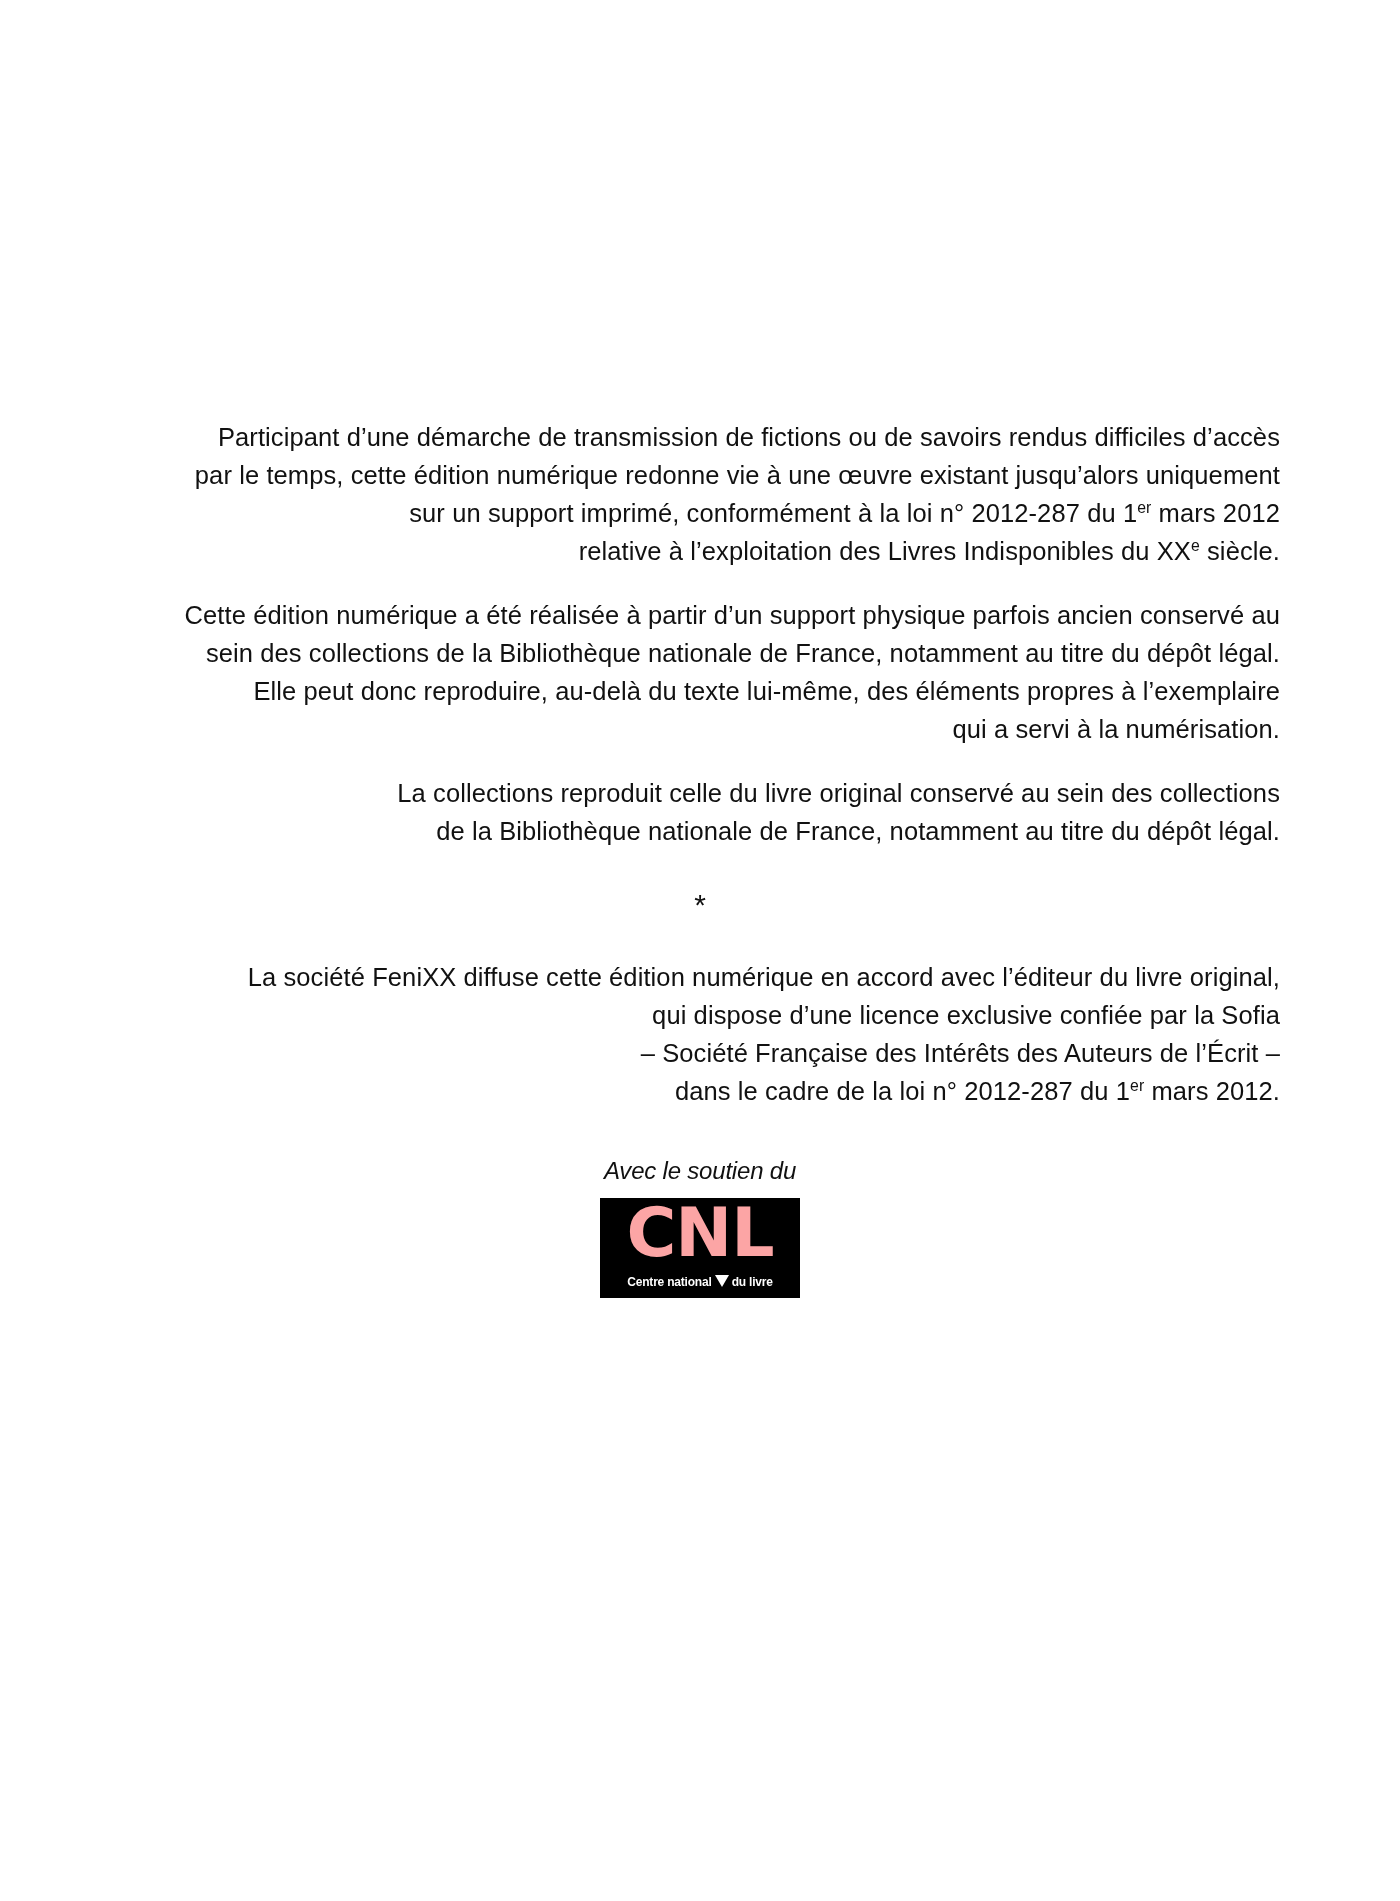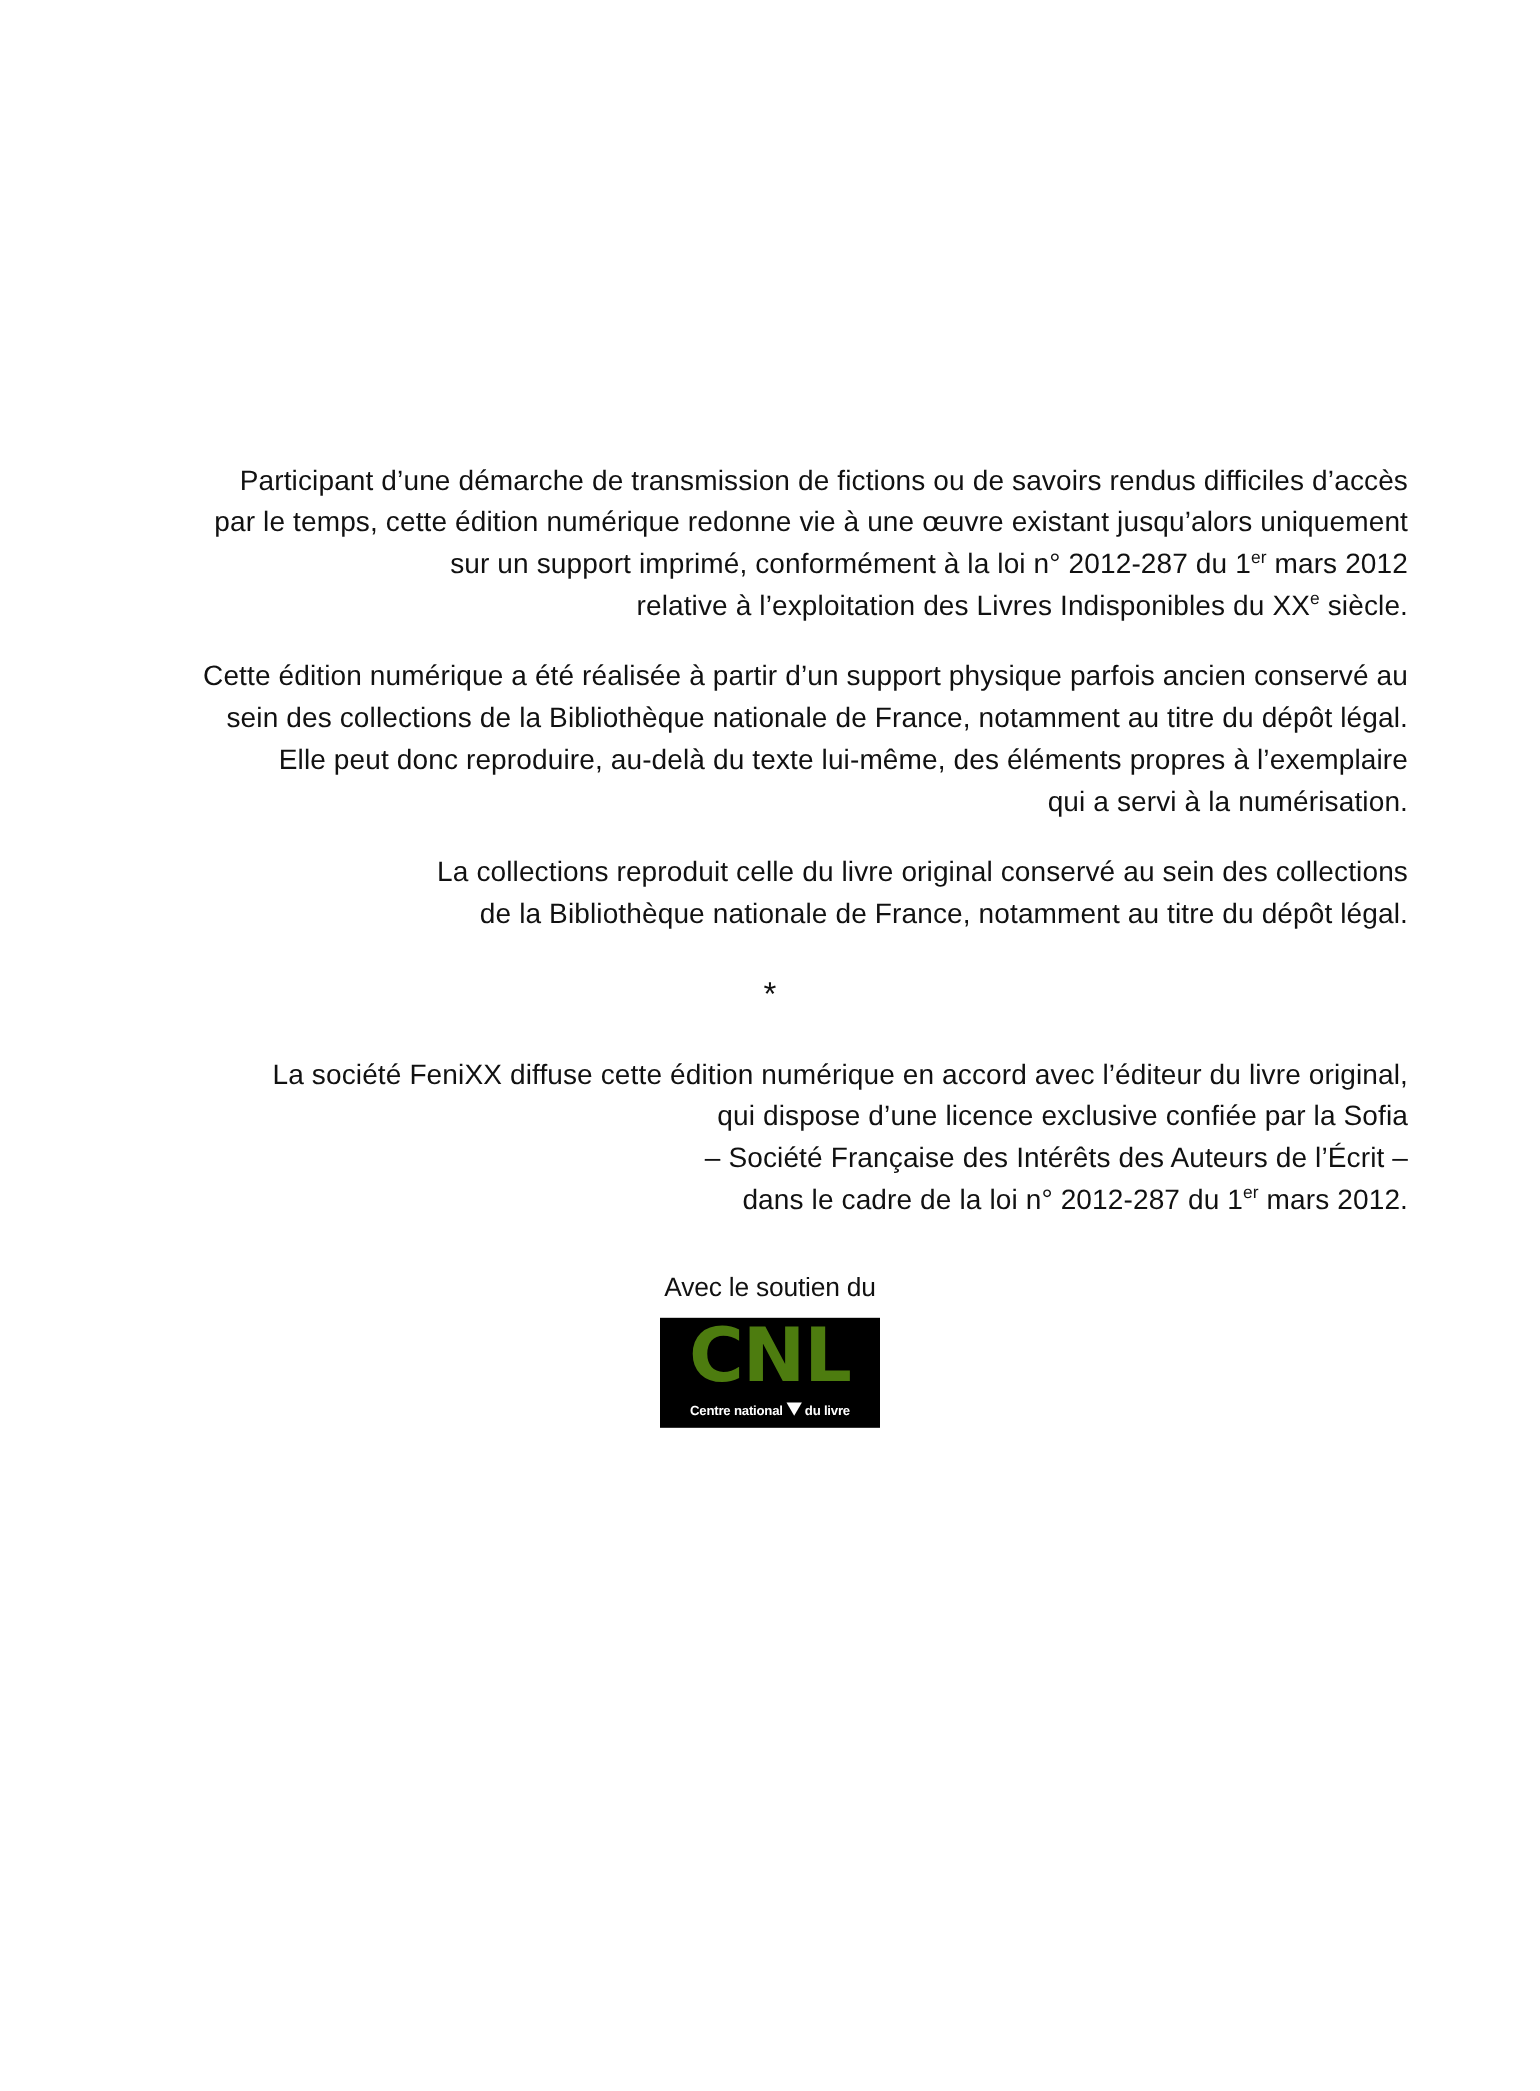--- a/index.html
+++ b/index.html
@@ -56,20 +56,21 @@
     text-align: center;
   }
   .support {
     margin-top: 46px;
     text-align: center;
   }
   .support-label {
     font-size: 24px;
     line-height: 30px;
     letter-spacing: -0.2px;
+    font-style: italic;
   }
   .logo {
     margin: 12px auto 0 auto;
     width: 200px;
     height: 100px;
     background: #000000;
     position: relative;
     color: #ffffff;
     display: block;
   }
@@ -78,21 +79,21 @@
     left: 0;
     right: 0;
     top: -2px;
     height: 74px;
     line-height: 74px;
     font-family: "DejaVu Sans", sans-serif;
     font-weight: bold;
     font-size: 68px;
     letter-spacing: -1px;
     text-align: center;
-    color: #4d7c0f;
+    color: #fca5a5;
   }
   .logo-sub {
     position: absolute;
     left: 0;
     right: 0;
     bottom: 6px;
     height: 20px;
     line-height: 20px;
     font-size: 12px;
     font-weight: bold;

